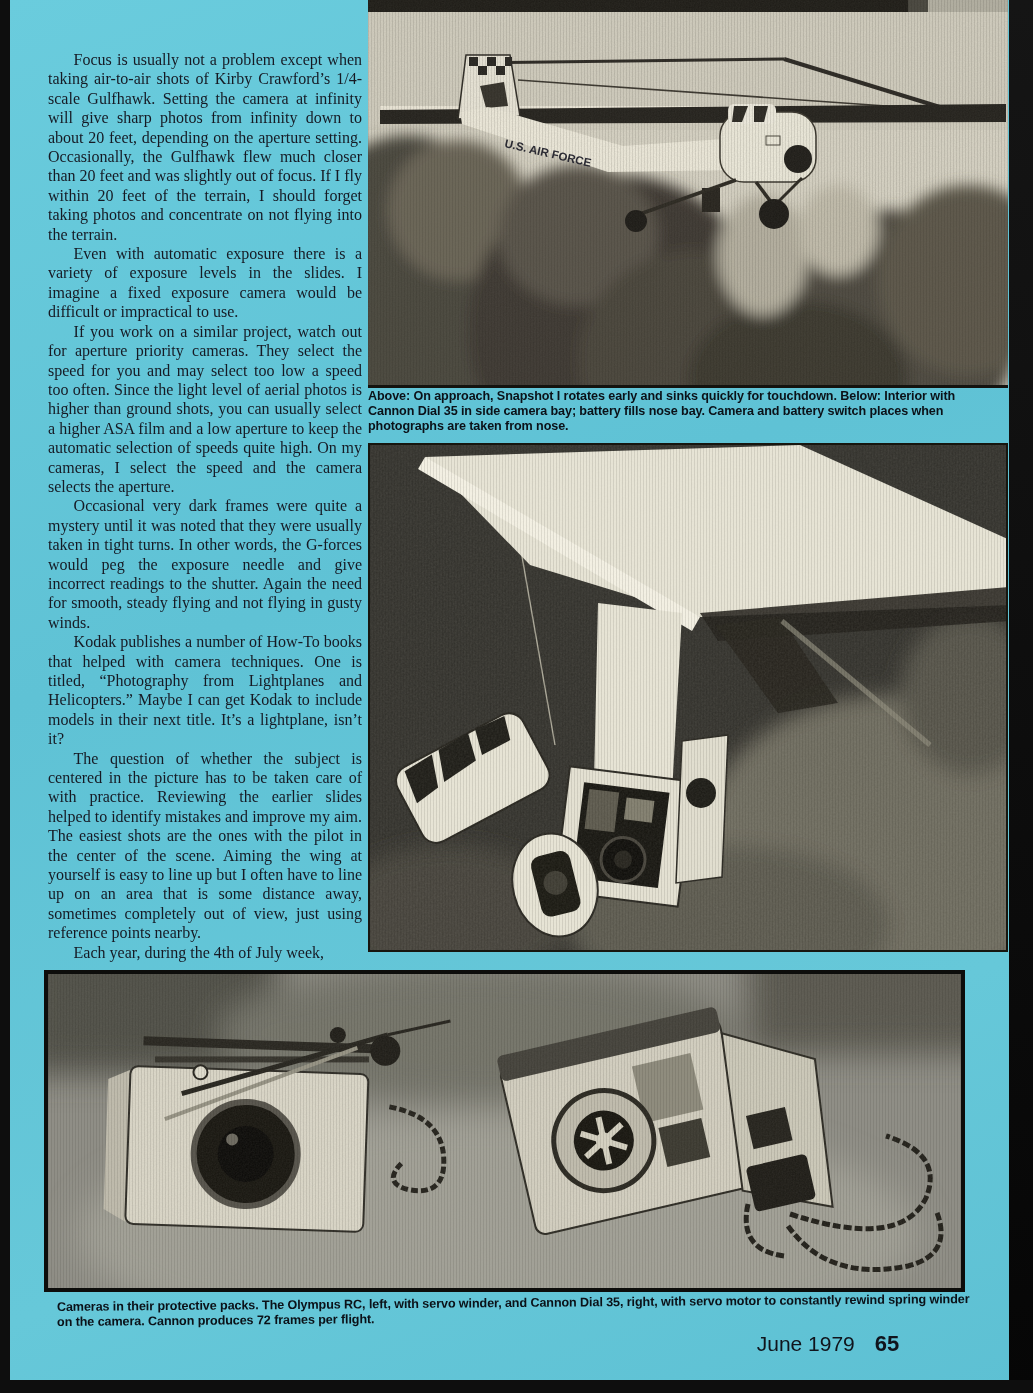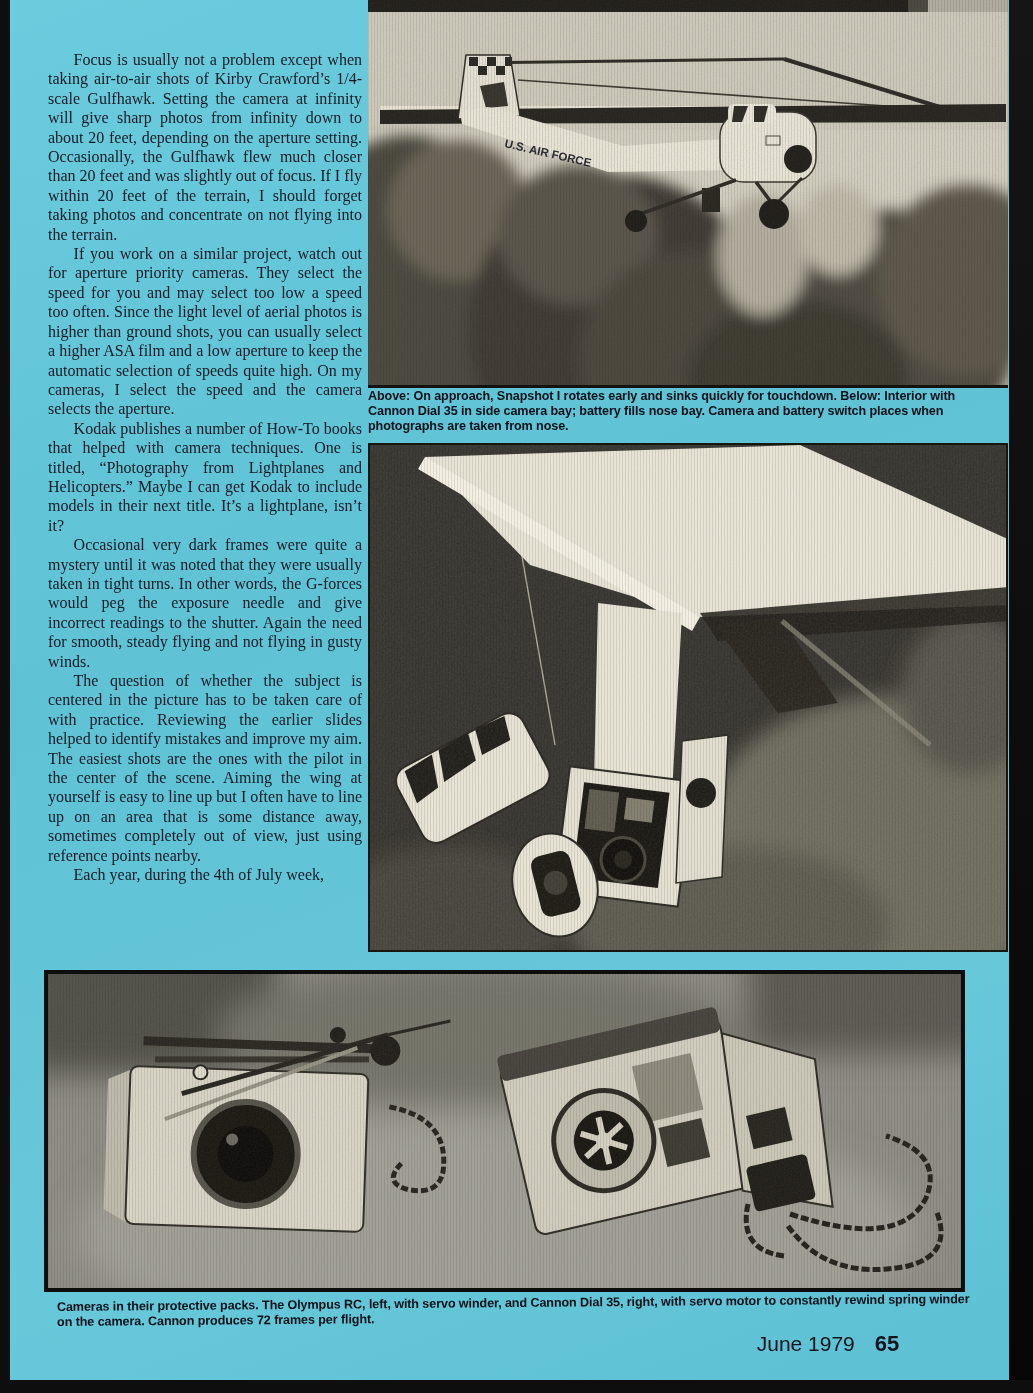--- a/index.html
+++ b/index.html
@@ -42,23 +42,24 @@
 <body>
 
 <div class="page">
 
   <div class="edge edge-left"></div>
   <div class="edge edge-right"></div>
   <div class="edge edge-bottom"></div>
 
   <div class="text-col">
     <p class="indent">Focus is usually not a problem except when taking air-to-air shots of Kirby Crawford’s 1/4-scale Gulfhawk. Setting the camera at infinity will give sharp photos from infinity down to about 20 feet, depending on the aperture setting. Occasionally, the Gulfhawk flew much closer than 20 feet and was slightly out of focus. If I fly within 20 feet of the terrain, I should forget taking photos and concentrate on not flying into the terrain.</p>
+    <p class="indent">Even with automatic exposure there is a variety of exposure levels in the slides. I imagine a fixed exposure camera would be difficult or impractical to use.</p>
     <p class="indent">If you work on a similar project, watch out for aperture priority cameras. They select the speed for you and may select too low a speed too often. Since the light level of aerial photos is higher than ground shots, you can usually select a higher ASA film and a low aperture to keep the automatic selection of speeds quite high. On my cameras, I select the speed and the camera selects the aperture.</p>
+    <p class="indent">Occasional very dark frames were quite a mystery until it was noted that they were usually taken in tight turns. In other words, the G-forces would peg the exposure needle and give incorrect readings to the shutter. Again the need for smooth, steady flying and not flying in gusty winds.</p>
     <p class="indent">Kodak publishes a number of How-To books that helped with camera techniques. One is titled, “Photography from Lightplanes and Helicopters.” Maybe I can get Kodak to include models in their next title. It’s a lightplane, isn’t it?</p>
-    <p class="indent">Occasional very dark frames were quite a mystery until it was noted that they were usually taken in tight turns. In other words, the G-forces would peg the exposure needle and give incorrect readings to the shutter. Again the need for smooth, steady flying and not flying in gusty winds.</p>
     <p class="indent">The question of whether the subject is centered in the picture has to be taken care of with practice. Reviewing the earlier slides helped to identify mistakes and improve my aim. The easiest shots are the ones with the pilot in the center of the scene. Aiming the wing at yourself is easy to line up but I often have to line up on an area that is some distance away, sometimes completely out of view, just using reference points nearby.</p>
     <p class="indent">Each year, during the 4th of July week,</p>
   </div>
 
   <figure class="photo-top">
     <svg width="640" height="385" viewBox="0 0 640 385">
       <defs>
         <filter id="grainA">
             <feTurbulence type="fractalNoise" baseFrequency="0.8" numOctaves="2" result="n"></feTurbulence>
           <feColorMatrix in="n" type="matrix" values="0 0 0 0 0.2  0 0 0 0 0.19  0 0 0 0 0.16  0 0 0 0.35 0"></feColorMatrix>

